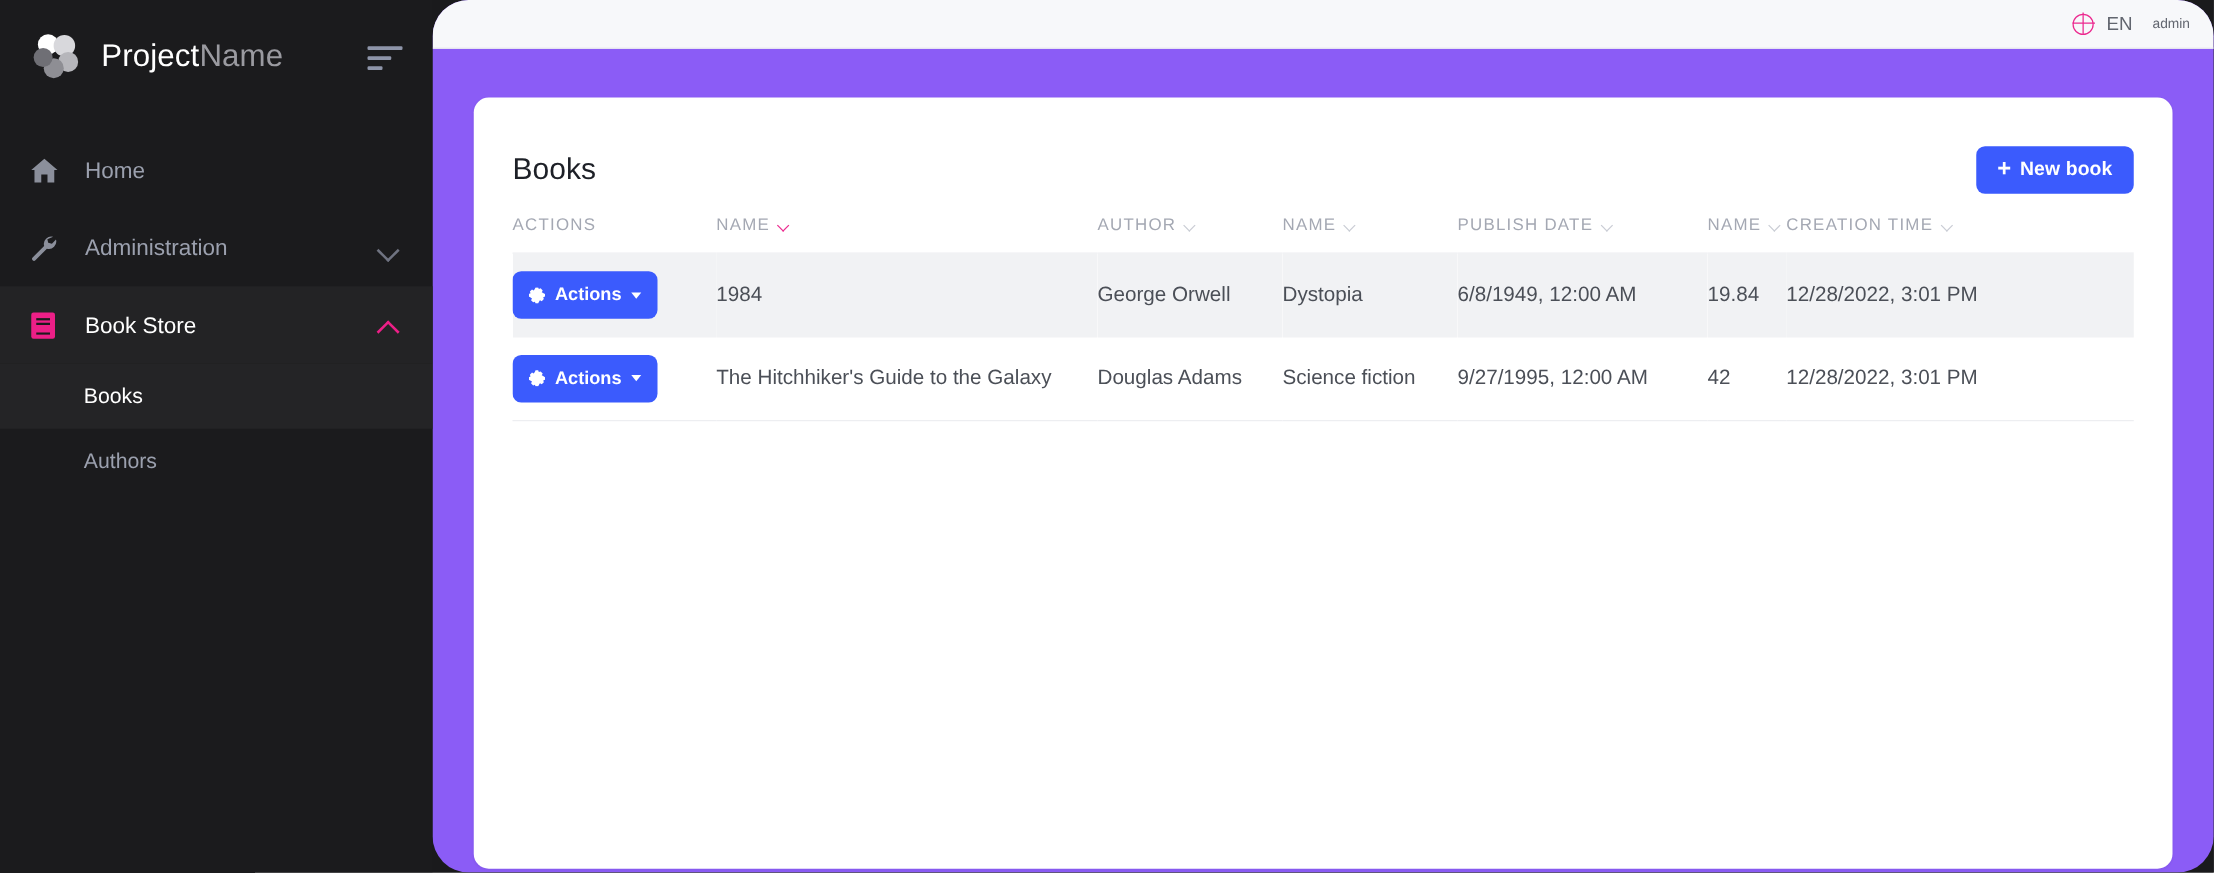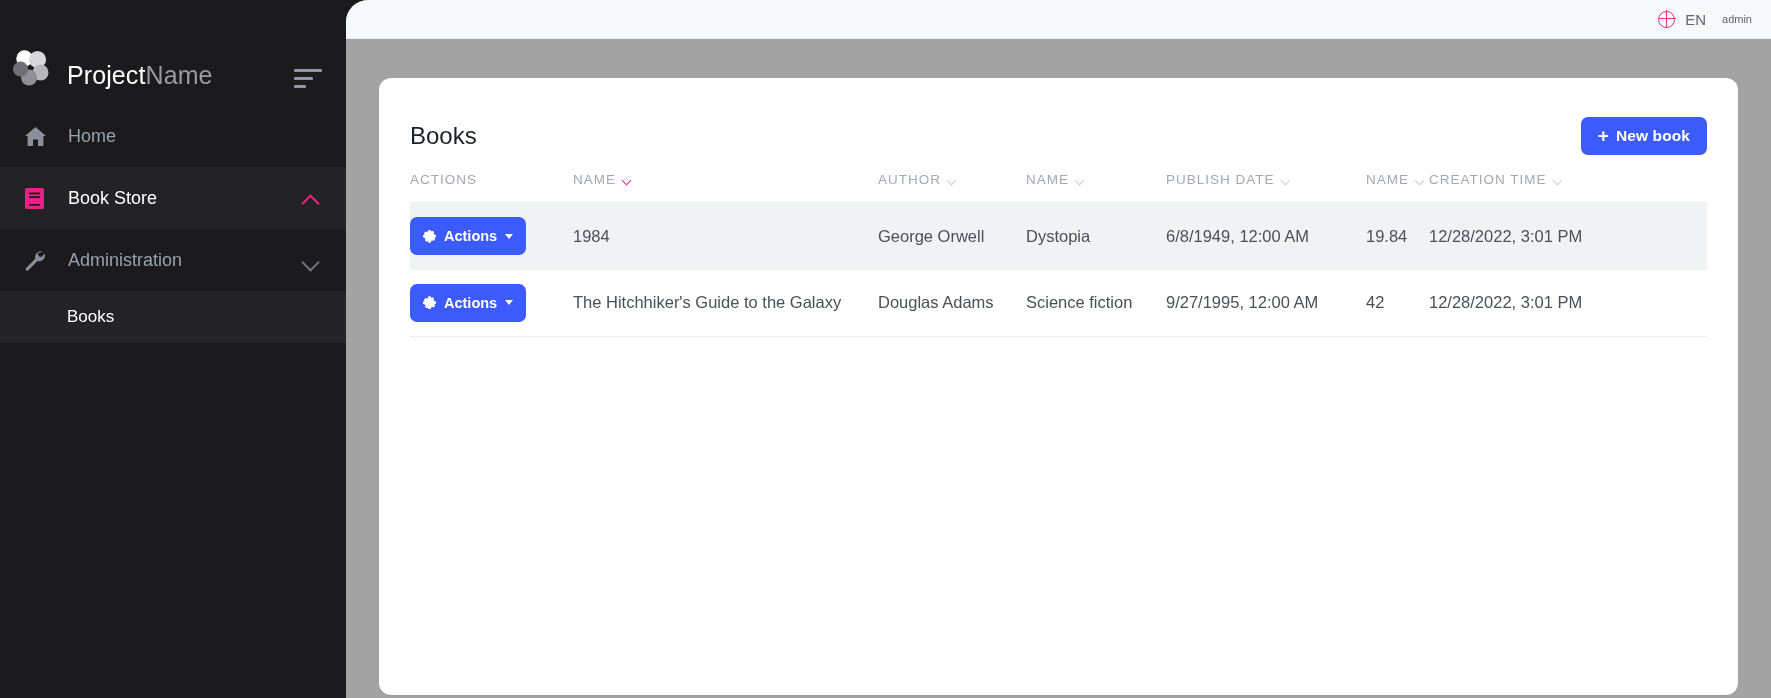--- a/index.html
+++ b/index.html
@@ -20,22 +20,22 @@
     height: 698px;
     background: #1b1b1d;
     flex: 0 0 346px;
     position: relative;
     z-index: 2;
   }
 
   .brand {
     height: 90px;
     display: flex;
-    align-items: flex-end;
-    padding: 0 22px 0 10px;
+    align-items: center;
+    padding: 0 22px 0 24px;
   }
   .brand-logo {
     width: 44px; height: 44px;
     position: relative;
     flex: 0 0 44px;
     margin-right: 13px;
   }
   .brand-text {
     font-size: 25px;
     letter-spacing: 0.1px;
@@ -105,26 +105,27 @@
     font-size: 17px;
     color: #9ba0ae;
     cursor: pointer;
   }
   .subnav-item.active { background: #242426; color: #ffffff; }
 
   
   .main {
     flex: 1 1 auto;
     height: 698px;
-    background: #a3a3a3;
+    background: #8b5cf6;
     border-top-left-radius: 22px;
     position: relative;
     overflow: hidden;
     display: flex;
     flex-direction: column;
+    border-radius: 29px;
   }
 
   .topbar {
     height: 39px;
     flex: 0 0 39px;
     background: #f7f8fa;
     border-bottom: 1px solid #e9eaee;
     display: flex;
     align-items: center;
     justify-content: flex-end;
@@ -360,45 +361,48 @@
 
       <div class="nav-item">
         <span class="ico">
           <svg width="23" height="21" viewBox="0 0 24 22" fill="#8b8f9b" aria-hidden="true">
             <path d="M12 1 L23 10.5 L20.3 10.5 L20.3 21 L14.6 21 L14.6 14.2 L9.4 14.2 L9.4 21 L3.7 21 L3.7 10.5 L1 10.5 Z"></path>
           </svg>
         </span>
         <span class="lbl">Home</span>
       </div>
 
+      <div class="nav-item">
+        <span class="ico">
+          <svg width="23" height="23" viewBox="0 0 24 24" fill="#8b8f9b" aria-hidden="true">
+            <path d="M20.4 3.6a6.2 6.2 0 0 0-7.6 7.6L3.2 20.8a1.6 1.6 0 0 0 2.3 2.3l9.6-9.6a6.2 6.2 0 0 0 7.6-7.6l-3.4 3.4-3.1-.7-.7-3.1z" transform="translate(-1,-1)"></path>
+          </svg>
+        </span>
+        <span class="lbl">Administration</span>
+        <span class="chev grey"></span>
+      </div>
+
       <div class="nav-item active">
         <span class="ico">
           <svg width="21" height="23" viewBox="0 0 21 23" aria-hidden="true">
             <rect x="1" y="1" width="19" height="21" rx="1.8" fill="#ec1f87"></rect>
             <rect x="5" y="5.5" width="11" height="1.8" fill="#1b1b1d"></rect>
             <rect x="5" y="9.2" width="11" height="1.8" fill="#1b1b1d"></rect>
             <rect x="5" y="17" width="11" height="1.7" fill="#1b1b1d"></rect>
           </svg>
         </span>
         <span class="lbl">Book Store</span>
         <span class="chev up pink"></span>
       </div>
 
-      <div class="nav-item">
-        <span class="ico">
-          <svg width="23" height="23" viewBox="0 0 24 24" fill="#8b8f9b" aria-hidden="true">
-            <path d="M20.4 3.6a6.2 6.2 0 0 0-7.6 7.6L3.2 20.8a1.6 1.6 0 0 0 2.3 2.3l9.6-9.6a6.2 6.2 0 0 0 7.6-7.6l-3.4 3.4-3.1-.7-.7-3.1z" transform="translate(-1,-1)"></path>
-          </svg>
-        </span>
-        <span class="lbl">Administration</span>
-        <span class="chev grey"></span>
-      </div>
-
       <div class="subnav-item active">
         <span>Books</span>
+      </div>
+      <div class="subnav-item">
+        <span>Authors</span>
       </div>
 
     </nav>
   </aside>
 
   <section class="main">
 
     <div class="topbar">
       <span class="globe-icon"></span>
       <span class="lang-label">EN</span>

